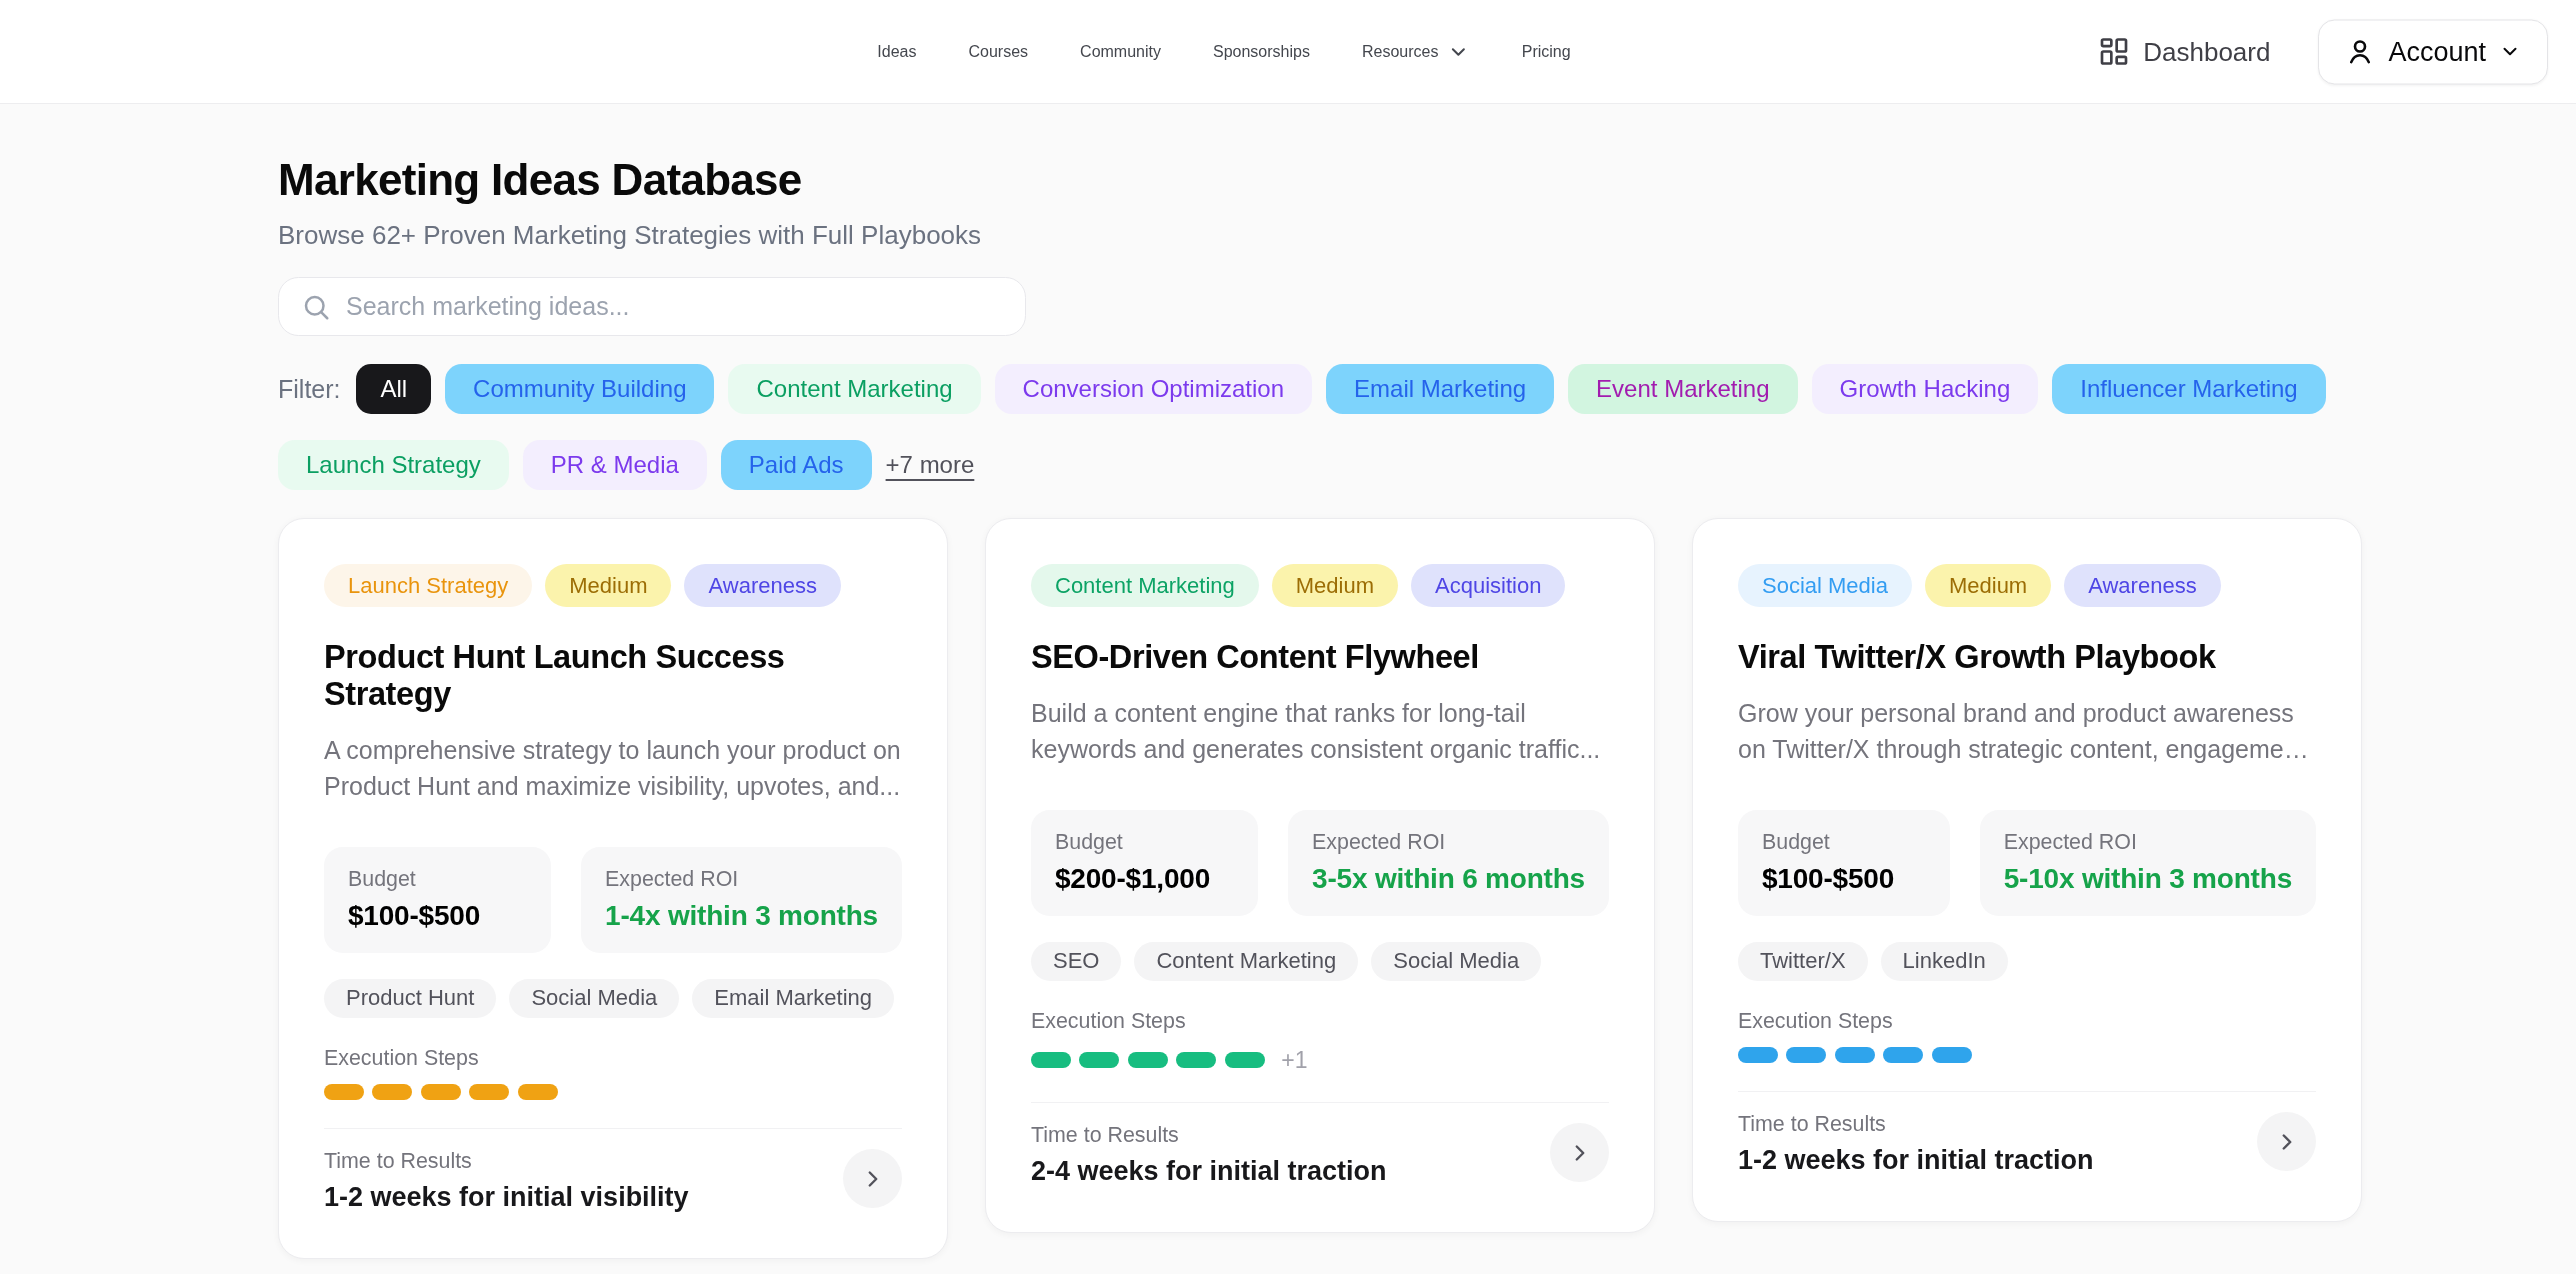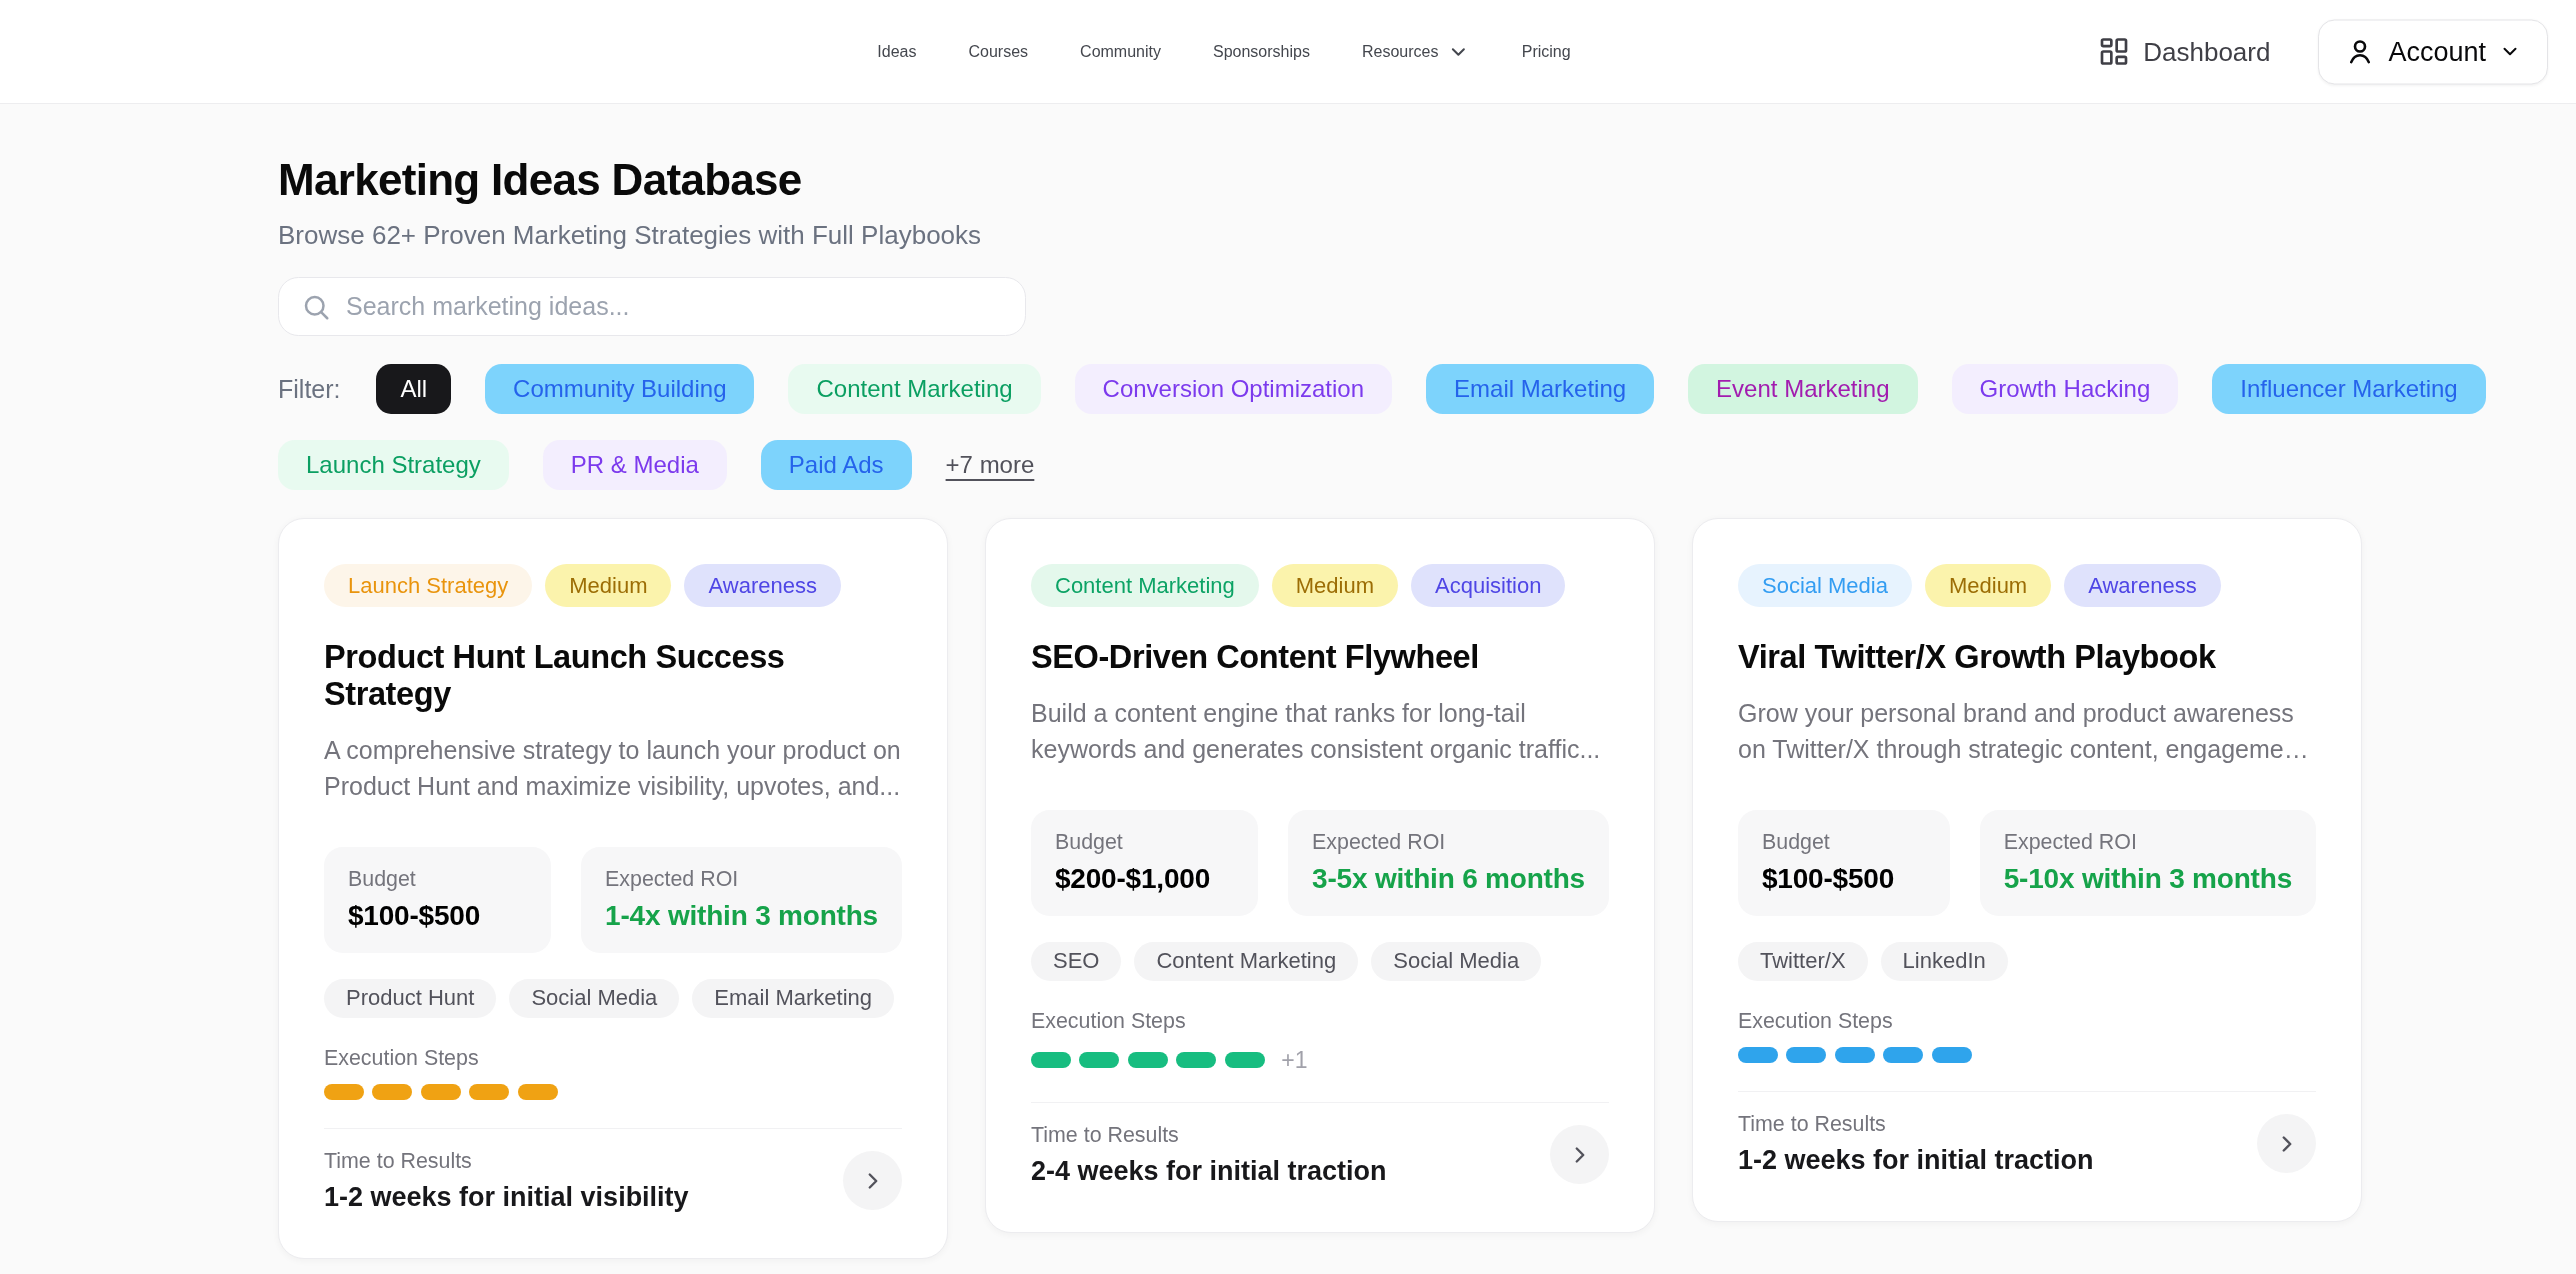--- a/index.html
+++ b/index.html
@@ -45,21 +45,21 @@
     border:1.9px solid #e8e8ec; border-radius:20.4px;
     display:flex; align-items:center; gap:15px; padding:0 22px;
   }
   .search-box input {
     flex:1; border:none; outline:none; background:transparent;
     font-size:25px; color:#111; font-family:inherit;
   }
   .search-box input::placeholder { color:#9ca3af; }
 
   
-  .filter-row { margin-top:28px; display:flex; align-items:center; gap:34px; }
+  .filter-row { margin-top:28px; display:flex; align-items:center; gap:14px; }
   .filter-row + .filter-row { margin-top:26px; }
   .filter-label { font-size:25px; color:#6b7280; margin-right:1.9px; }
   .chip {
     height:50px; padding:0 28px; border-radius:16.7px;
     display:inline-flex; align-items:center;
     font-size:24px; font-weight:500; cursor:pointer; white-space:nowrap;
   }
   .chip--active { background:#18181b; color:#fff; border-radius:15px; padding:0 24px; }
   .chip--blue   { background:#7dd3fc; color:#2563eb; }
   .chip--green  { background:#e8faf0; color:#0b9f62; }
@@ -106,21 +106,21 @@
   }
 
   .steps { margin-top:28px; }
   .steps-label { font-size:21.4px; color:#74747c; }
   .steps-bars { margin-top:13px; display:flex; align-items:center; gap:8.4px; }
   .steps-bars i { width:40px; height:16px; border-radius:8.4px; display:block; }
   .steps-extra { font-size:23px; color:#a1a1aa; margin-left:8.4px; }
 
   .card-footer {
     border-top:1.9px solid #f1f1f3; margin-top:28px; padding-top:20.4px;
-    display:flex; align-items:center; justify-content:space-between;
+    display:flex; justify-content:space-between;
   }
   .time-label { font-size:21.4px; color:#74747c; }
   .time-value { margin-top:7.4px; font-size:27px; font-weight:600; color:#18181b; white-space:nowrap; }
   .chev-btn {
     width:59px; height:59px; border-radius:50%; background:#f4f4f5;
     display:flex; align-items:center; justify-content:center; flex:0 0 auto; cursor:pointer;
   }
 </style>
 </head>
 <body>

